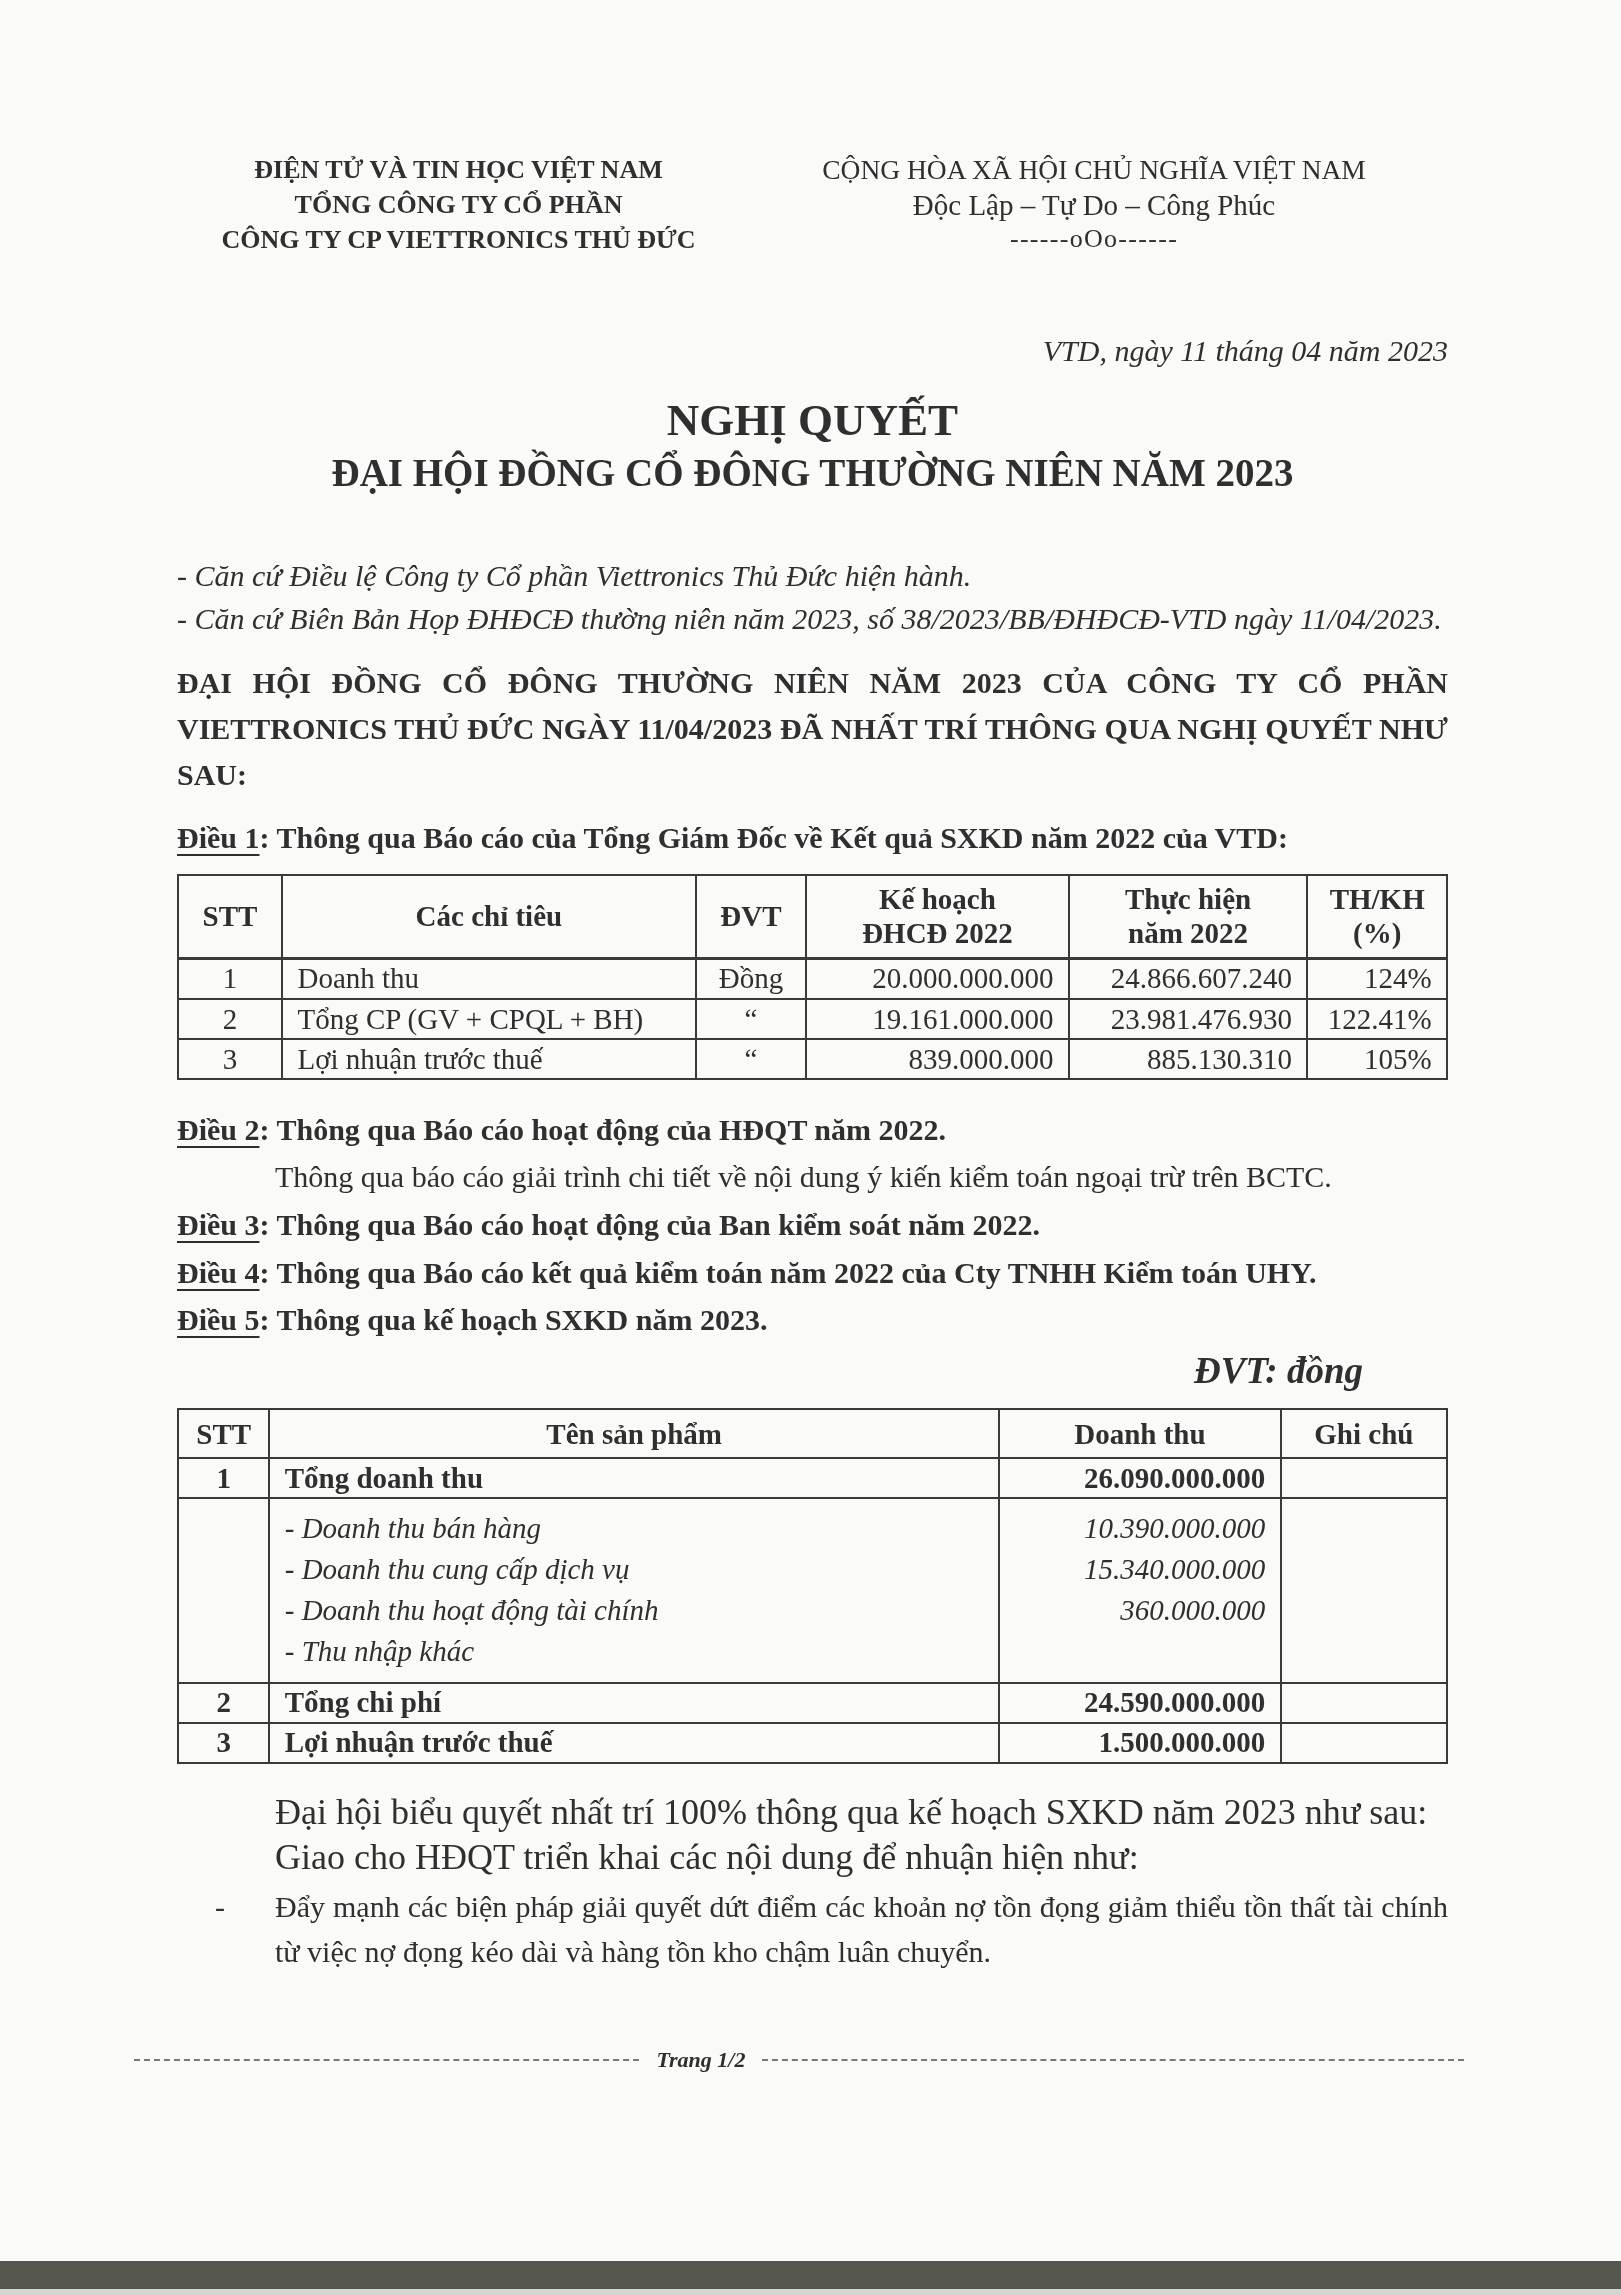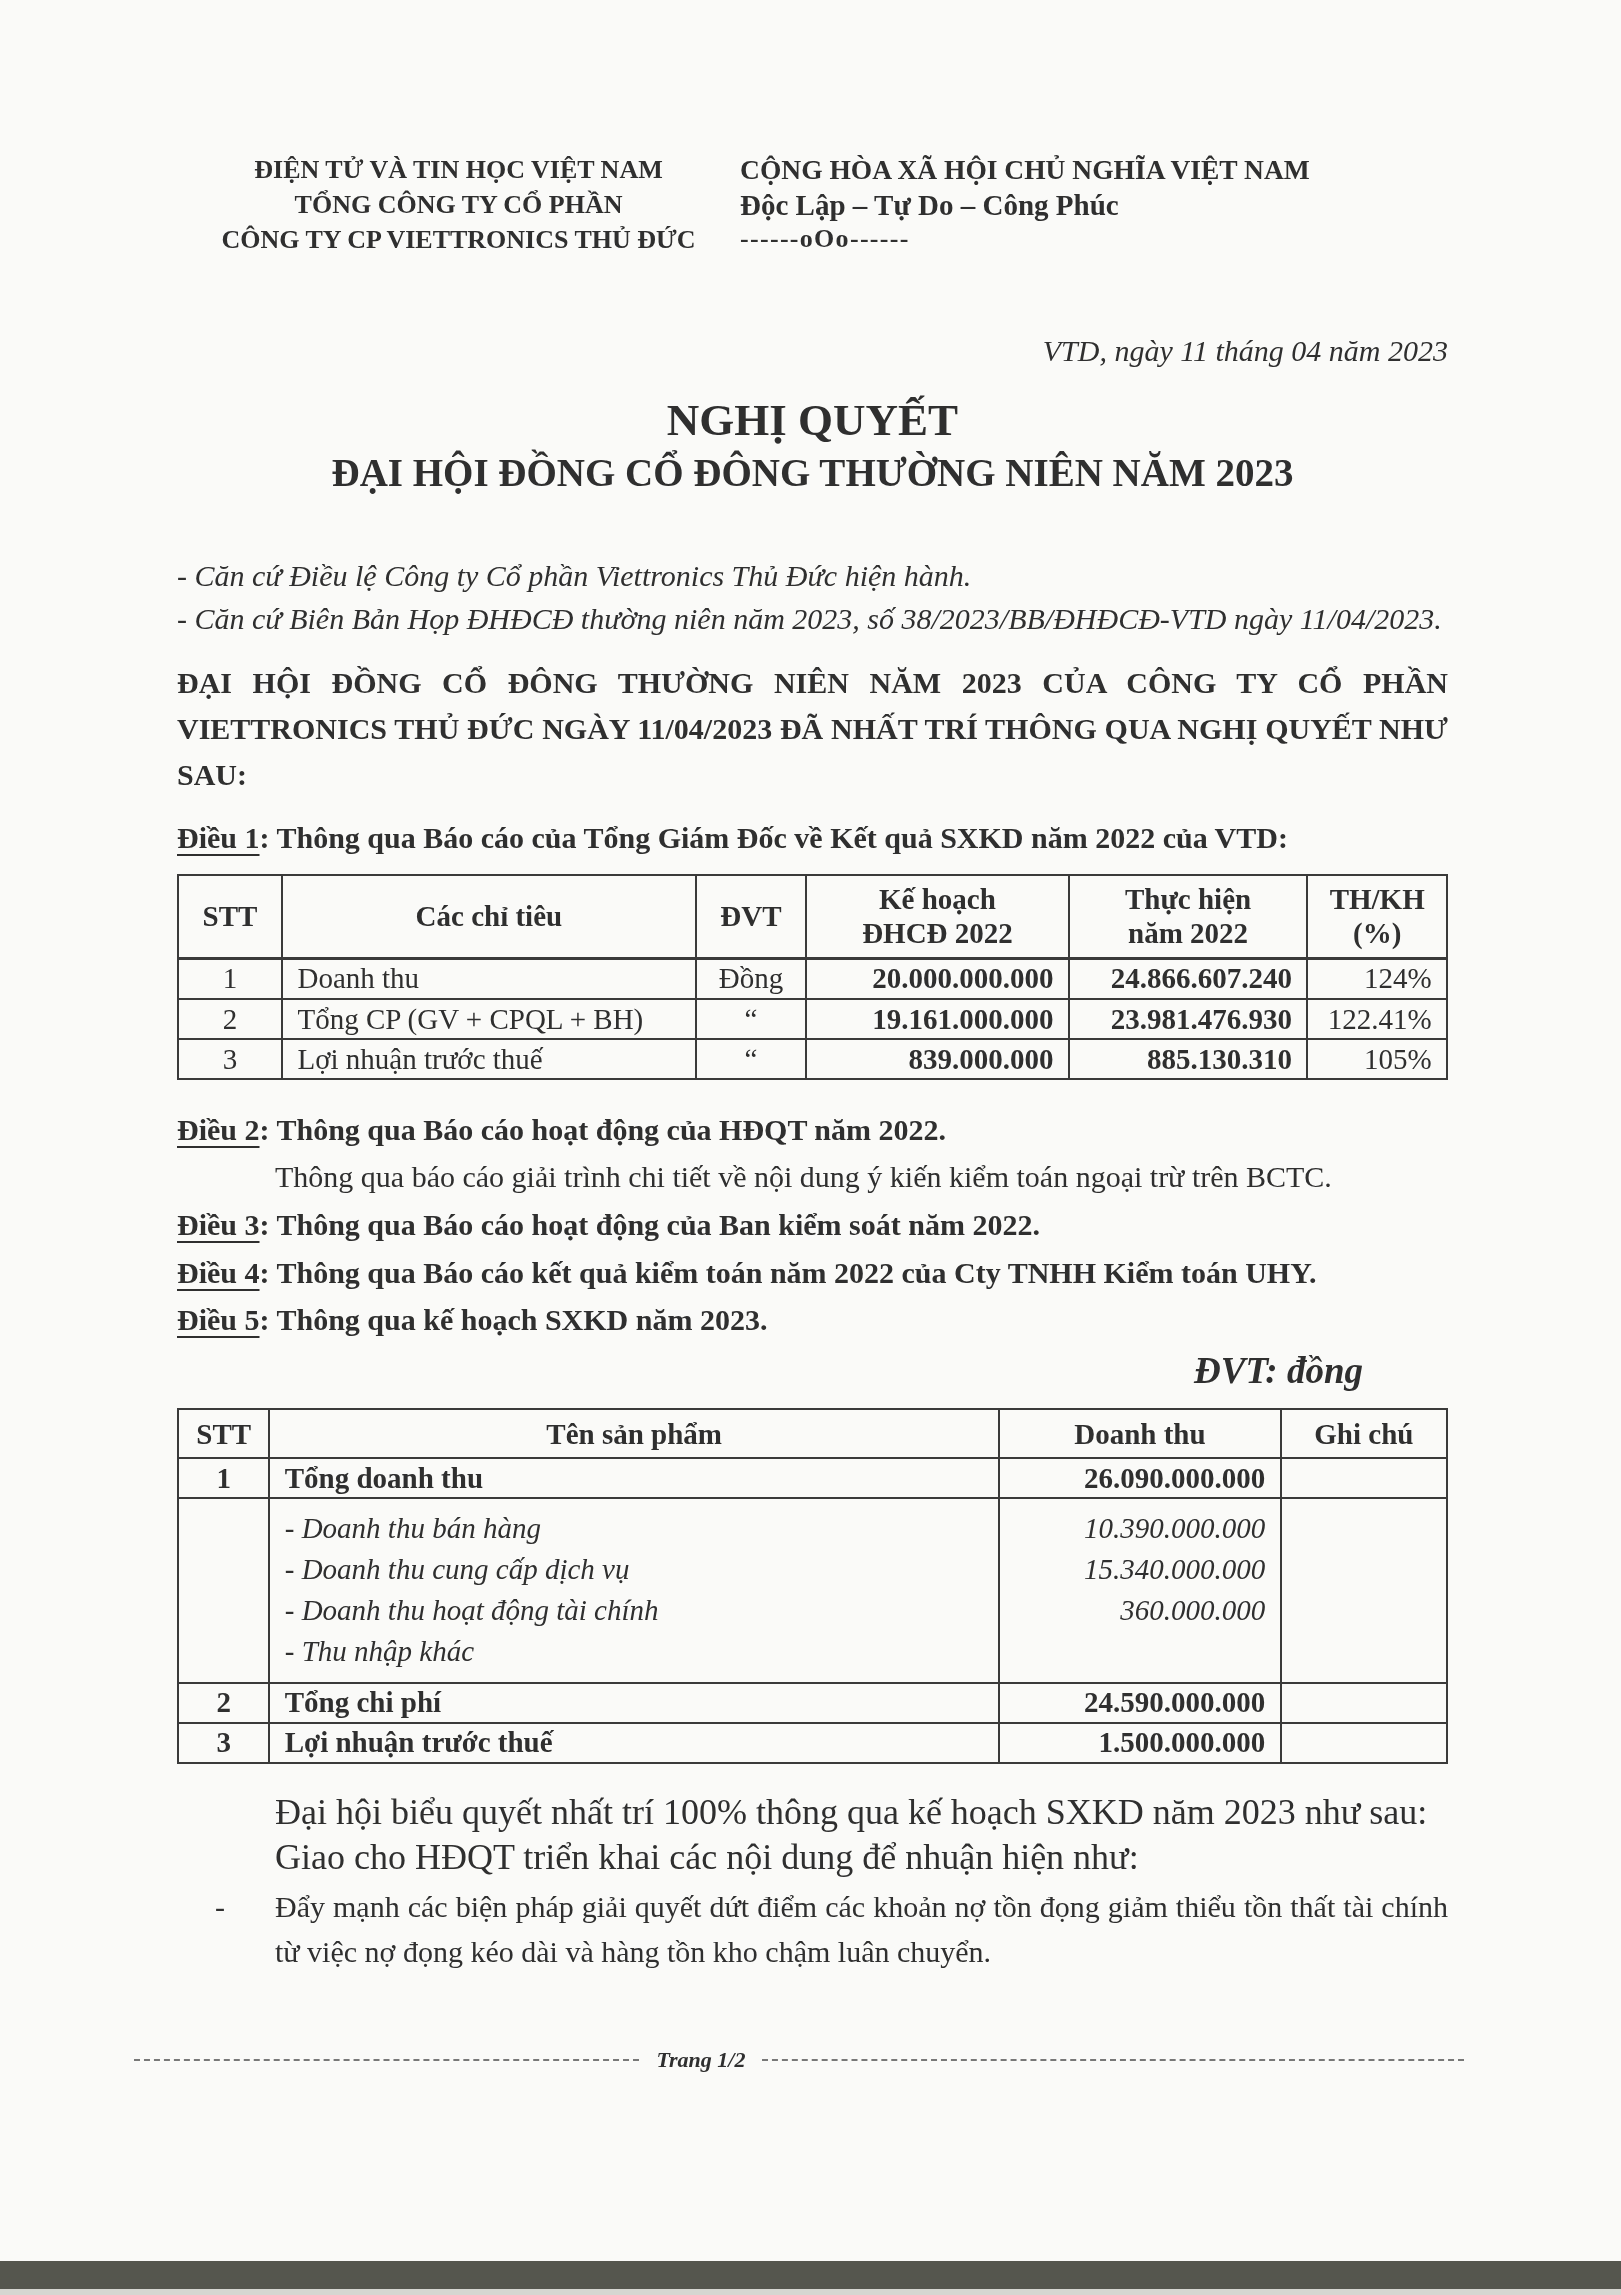--- a/index.html
+++ b/index.html
@@ -9,21 +9,21 @@
     background: #fafaf8;
     color: #2f2f2f;
     overflow: hidden;
   }
   .page { position: relative; width: 1622px; height: 2295px; }
   .content { position: absolute; left: 177px; top: 0; width: 1271px; }
 
   
   .hdr { display: flex; margin-top: 152px; }
   .hdr-left  { width: 44.3%; text-align: center; font-weight: bold; }
-  .hdr-right { width: 55.7%; font-weight: bold; }
+  .hdr-right { width: 55.7%; text-align: center; font-weight: normal; }
   .hdr-left div  { font-size: 26px; line-height: 35px; }
   .hdr-right .nh1 { font-size: 27.5px; line-height: 35px; }
   .hdr-right .nh2 { font-size: 29px; line-height: 36px; }
   .hdr-right .nh3 { font-size: 26px; line-height: 31px; letter-spacing: 1.3px; }
 
   .date-line { margin-top: 77px; text-align: right; font-style: italic; font-size: 30px; }
 
   .title1 { margin-top: 27.5px; text-align: center; font-weight: bold; font-size: 45px; line-height: 48px; }
   .title2 { margin-top: 6.5px; text-align: center; font-weight: bold; font-size: 39px; line-height: 46px; }
 
@@ -40,21 +40,21 @@
   .unit-note { margin-top: 9.2px; text-align: right; padding-right: 85px; font-style: italic; font-weight: bold; font-size: 37px; }
 
   
   table { border-collapse: collapse; width: 100%; margin-top: 15.7px; font-size: 29px; }
   th, td { border: 2px solid #3a3a3a; vertical-align: middle; }
   th { font-weight: bold; white-space: pre-line; padding: 6.5px 7.9px; line-height: 34px; }
   td { padding: 2.6px 14.4px; height: 38px; }
   #table1 th { height: 80px; }
   #table1 thead tr { border-bottom: 3.3px solid #3a3a3a; }
   td.al-c { text-align: center; } td.al-r { text-align: right; } td.al-l { text-align: left; }
-  td.b { font-weight: bold; border-radius: 8px; }
+  td.b { font-weight: normal; border-radius: 8px; }
   tr.bold-row td { font-weight: bold; }
   tr.group-row td { font-style: italic; padding-top: 9.2px; padding-bottom: 9.2px; }
   tr.group-row .ln { line-height: 41px; }
   tr.group-row td.val { text-align: right; }
 
   .closing { margin-top: 26px; font-size: 36px; line-height: 45px; text-indent: 98px; text-align: justify; }
   .closing.second { margin-top: 0; }
   .bullet { margin-top: 3.9px; position: relative; font-size: 30px; line-height: 45px; padding-left: 98px; text-align: justify; }
   .bullet .marker { position: absolute; left: 38px; top: 0; }
 

